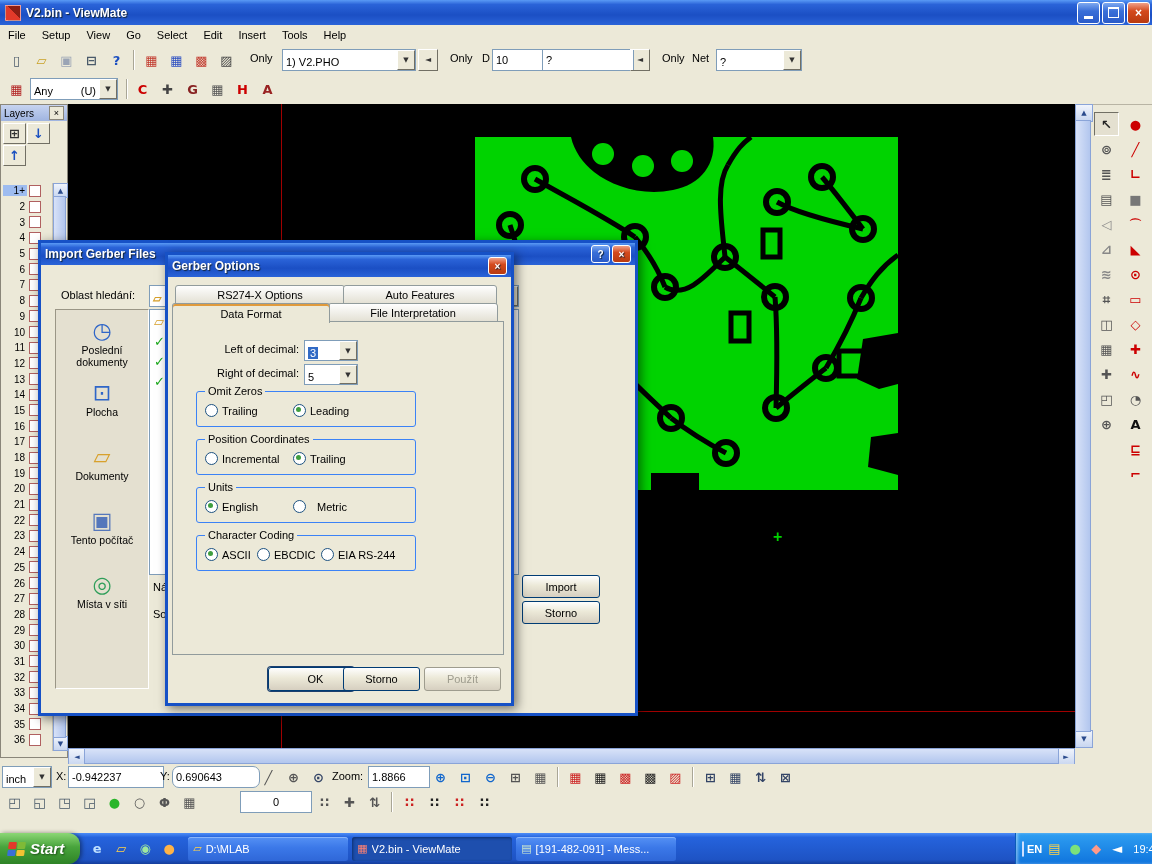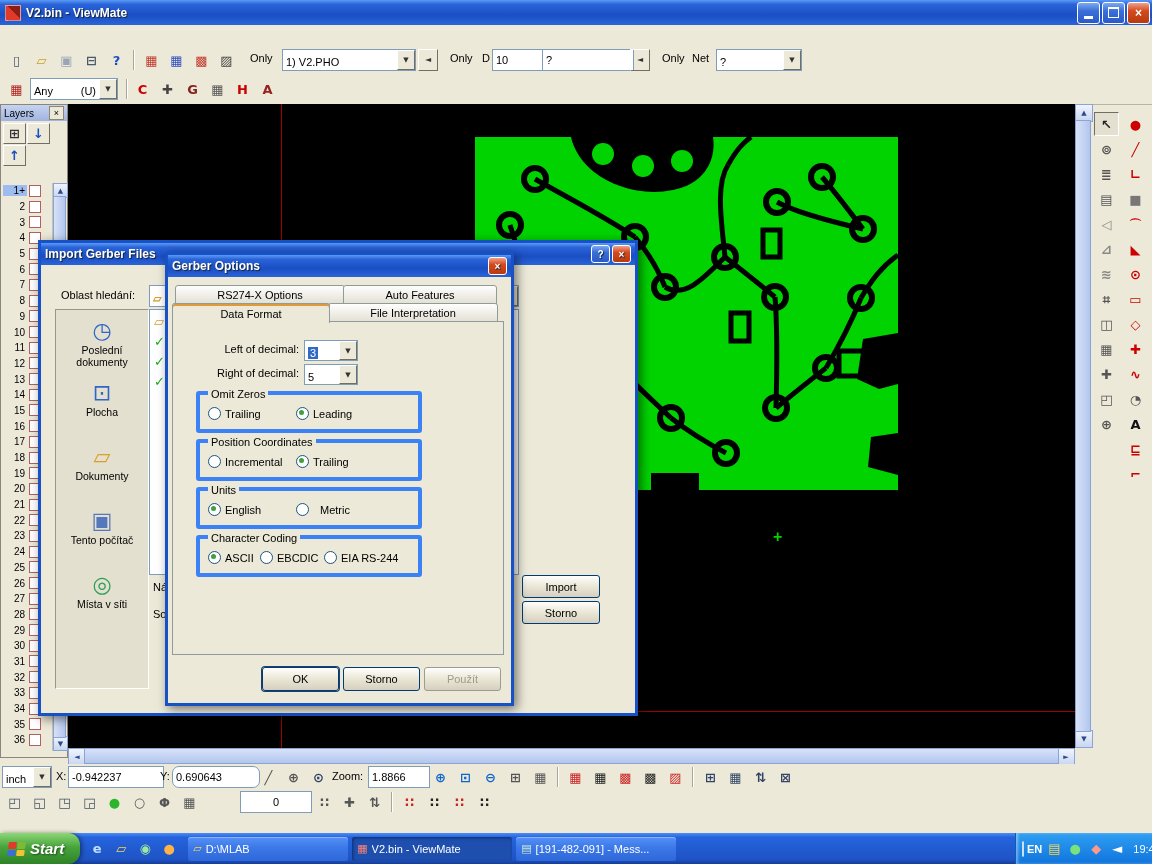--- a/index.html
+++ b/index.html
@@ -49,21 +49,21 @@
   .hthumb{position:absolute;top:0;bottom:0;left:16px;right:16px;background:linear-gradient(#d8e2f8,#b2c6ee);border:1px solid #8aa4d8;}
   
   .dlg{position:absolute;border:3px solid #1651c6;background:#ece9d8;box-shadow:3px 3px 10px rgba(0,0,0,.5);}
   .dlg-title{height:22px;background:linear-gradient(180deg,#5a9af5 0%,#2a63d8 20%,#1b4fc4 60%,#2a63d8 100%);display:flex;align-items:center;color:#fff;font-weight:bold;font-size:12px;padding:0 4px;text-shadow:1px 1px 1px #123;}
   .dlg-title .t{flex:1;}
   .dbtn{width:17px;height:16px;margin-left:2px;border-radius:3px;border:1px solid #fff;display:flex;align-items:center;justify-content:center;color:#fff;font-weight:bold;font-size:10px;background:linear-gradient(#7da8f0,#3a6fd8 40%,#2a5ac8);}
   .dbtn.red{background:linear-gradient(#f0a088,#d44a1e 40%,#b83a10);}
   .tab{position:absolute;border:1px solid #919b9c;border-bottom:1px solid #919b9c;border-radius:3px 3px 0 0;background:linear-gradient(#fefefe,#e2dfd2);display:flex;align-items:center;justify-content:center;font-size:11px;height:18px;}
   .tab.active{background:#ece9d8;border-bottom:none;height:19px;z-index:2;box-shadow:inset 0 2px 0 #e09a3c;}
   .tabpanel{position:absolute;border:1px solid #919b9c;background:#ece9d8;}
-  .groupbox{border:4px solid #3b82f6;border-radius:3px;}
+  .groupbox{border:1px solid #3b82f6;border-radius:3px;}
   .glabel{position:absolute;top:-7px;left:8px;background:#ece9d8;padding:0 3px;font-size:11px;line-height:12px;}
   .ropt{position:absolute;top:12px;display:flex;align-items:center;gap:4px;}
   .radio{width:11px;height:11px;border:1px solid #1d5281;border-radius:50%;background:#fff;position:relative;flex:0 0 auto;}
   .radio.on::after{content:"";position:absolute;left:2px;top:2px;width:5px;height:5px;border-radius:50%;background:#3f9e3f;}
   .rlabel{font-size:11px;white-space:nowrap;}
   .push{background:linear-gradient(#fefefe,#ece9d8 45%,#d6cfc0);border:1px solid #003c74;border-radius:3px;font-size:11px;display:flex;align-items:center;justify-content:center;}
   .push.default{box-shadow:0 0 0 1px #1c3f6e;}
   .push.disabled{color:#9e9c8e;border-color:#9e9c8e;}
   
   .place{position:absolute;left:0;width:92px;text-align:center;}
@@ -96,20 +96,31 @@
         <span class="minbar"></span>
       </span>
     <span class="wbtn">
         <span class="restbox"></span>
       </span>
     <span class="wbtn close">
         <span>×</span>
       </span>
   </div>
 
+  <div class="menubar" id="menu-items">
+      <div class="mitem">File</div>
+      <div class="mitem">Setup</div>
+      <div class="mitem">View</div>
+      <div class="mitem">Go</div>
+      <div class="mitem">Select</div>
+      <div class="mitem">Edit</div>
+      <div class="mitem">Insert</div>
+      <div class="mitem">Tools</div>
+      <div class="mitem">Help</div>
+    </div>
 
   <div class="tb" style="top:46px;height:26px;">
     <div class="iconrow abs" id="tb1-icons" style="left:4px;top:2px;">
         <div class="tbtn">
           <span class="g" style="color: rgb(74, 90, 106);">▯</span>
         </div>
         <div class="tbtn">
           <span class="g" style="color: rgb(201, 162, 39);">▱</span>
         </div>
         <div class="tbtn">
@@ -758,21 +769,21 @@
         </span>
     </div>
     <span class="lab abs" style="left:26px;top:112px;width:105px;text-align:right;">Right of decimal:</span>
     <div class="combo abs" style="left:136px;top:109px;width:52px;height:19px;">
       <span class="val">5</span>
       <span class="arrow">
           <i>▼</i>
         </span>
     </div>
 
-    <div class="push abs default" style="left:94px;top:412px;width:75px;height:22px;">
+    <div class="push abs default" style="left:100px;top:412px;width:75px;height:22px;padding-left:9px;">
         <span>OK</span>
       </div>
     <div class="push abs" style="left:175px;top:412px;width:75px;height:22px;">
         <span>Storno</span>
       </div>
     <div class="push abs disabled" style="left:256px;top:412px;width:75px;height:22px;">
         <span>Použít</span>
       </div>
   <div class="groupbox abs" style="left: 28px; top: 136px; width: 218px; height: 34px;">
         <span class="glabel">Omit Zeros</span>

